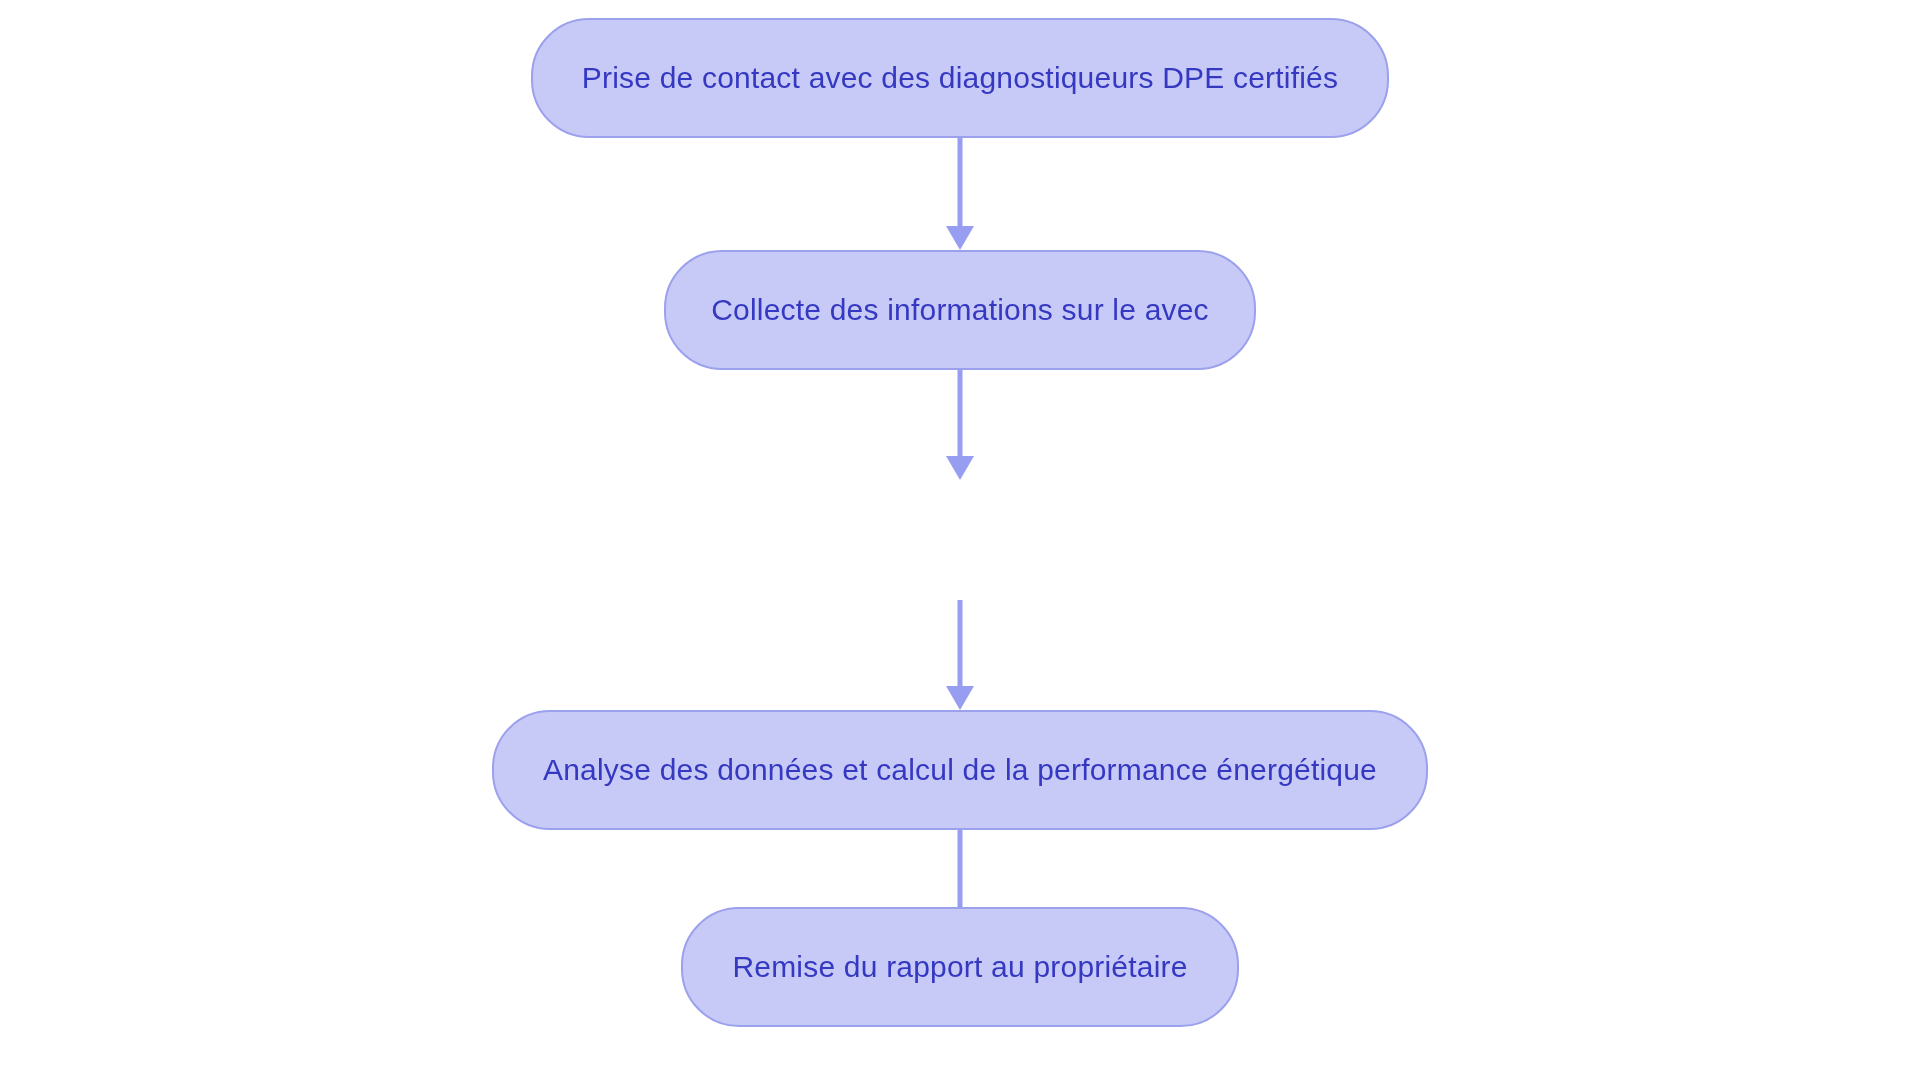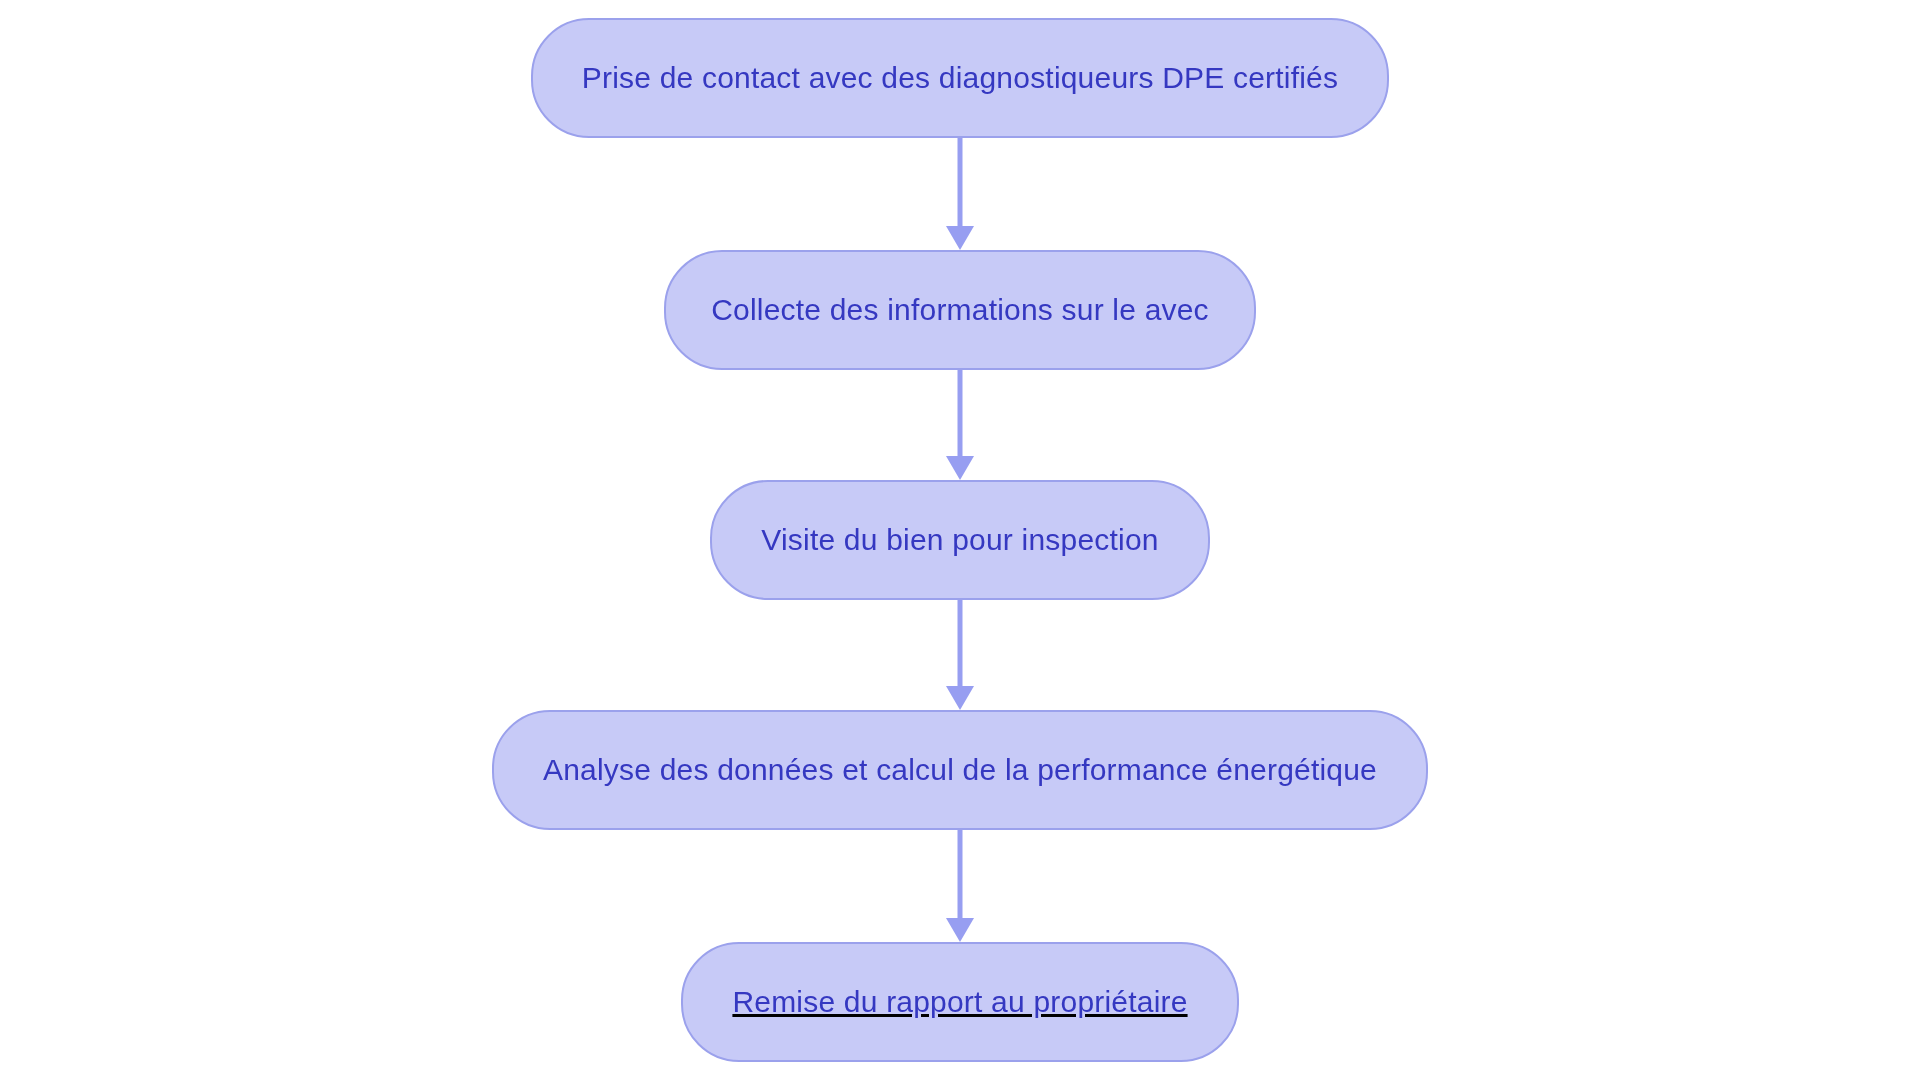--- a/index.html
+++ b/index.html
@@ -31,21 +31,21 @@
     font-size: 30px;
     line-height: 1.2;
     white-space: nowrap;
     text-align: center;
     letter-spacing: 0.2px;
   }
   .n1 { left: 531px; top: 18px;  width: 858px; }
   .n2 { left: 664px; top: 250px; width: 592px; }
   .n3 { left: 710px; top: 480px; width: 500px; }
   .n4 { left: 492px; top: 710px; width: 936px; }
-  .n5 { left: 681px; top: 942px; width: 558px; text-decoration: underline; }
+  .n5 { left: 681px; top: 907px; width: 558px; }
 
   .connector {
     position: absolute;
     left: 946px;
     width: 28px;
   }
   .a1 { top: 138px; height: 112px; }
   .a2 { top: 370px; height: 110px; }
   .a3 { top: 600px; height: 110px; }
   .a4 { top: 830px; height: 112px; }
@@ -86,23 +86,20 @@
 
   <div class="node n2">
     <span class="label">Collecte des informations sur le avec</span>
   </div>
 
   <div class="connector a2">
     <div class="shaft"></div>
     <div class="head"></div>
   </div>
 
-  <div class="node n3">
-    <span class="label">Visite du bien pour inspection</span>
-  </div>
 
   <div class="connector a3">
     <div class="shaft"></div>
     <div class="head"></div>
   </div>
 
   <div class="node n4">
     <span class="label">Analyse des données et calcul de la performance énergétique</span>
   </div>
 

